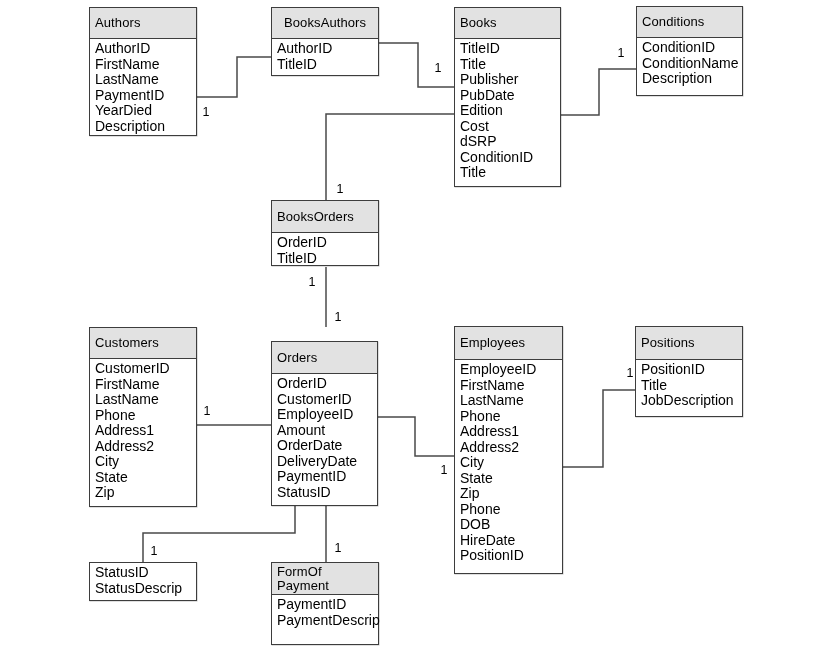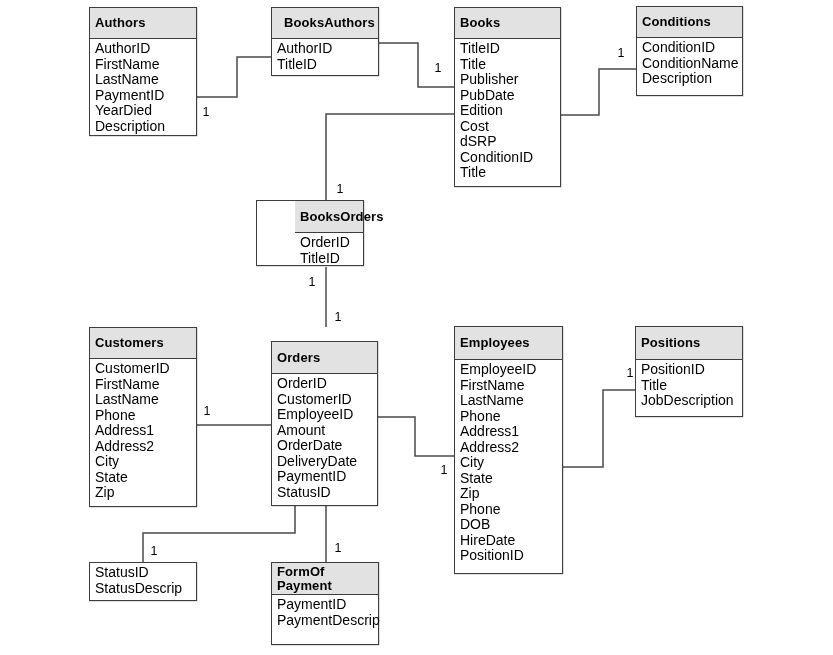--- a/index.html
+++ b/index.html
@@ -29,21 +29,21 @@
     border: 1.5px solid #3d3d3d;
     background: #ffffff;
     box-shadow: 0.5px 0.5px 0 rgba(0,0,0,0.25);
   }
   .entity-header {
     box-sizing: border-box;
     display: flex;
     align-items: center;
     background: #e2e2e2;
     border-bottom: 1.5px solid #3d3d3d;
-    font-weight: bold;
+    font-weight: normal;
     font-size: 13px;
     line-height: 14px;
     color: #000000;
     padding: 0 5px;
     white-space: pre-line;
     letter-spacing: 0.1px;
   }
   .entity-body {
     box-sizing: border-box;
     padding: 2px 5px 0 5px;
@@ -122,21 +122,21 @@
       </div>
     </div>
     <div class="entity" style="left: 636px; top: 6px; width: 107px;">
       <div class="entity-header" style="height: 31px;">Conditions</div>
       <div class="entity-body" style="height: 57px;">
         <div class="field">ConditionID</div>
         <div class="field">ConditionName</div>
         <div class="field">Description</div>
       </div>
     </div>
-    <div class="entity" style="left: 256px; top: 200px; width: 108px; padding-left: 38px;">
+    <div class="entity" style="left: 271px; top: 200px; width: 108px;">
       <div class="entity-header" style="height: 32px;">BooksOrders</div>
       <div class="entity-body" style="height: 32px;">
         <div class="field">OrderID</div>
         <div class="field">TitleID</div>
       </div>
     </div>
     <div class="entity" style="left: 89px; top: 327px; width: 108px;">
       <div class="entity-header" style="height: 31px;">Customers</div>
       <div class="entity-body" style="height: 147px;">
         <div class="field">CustomerID</div>

